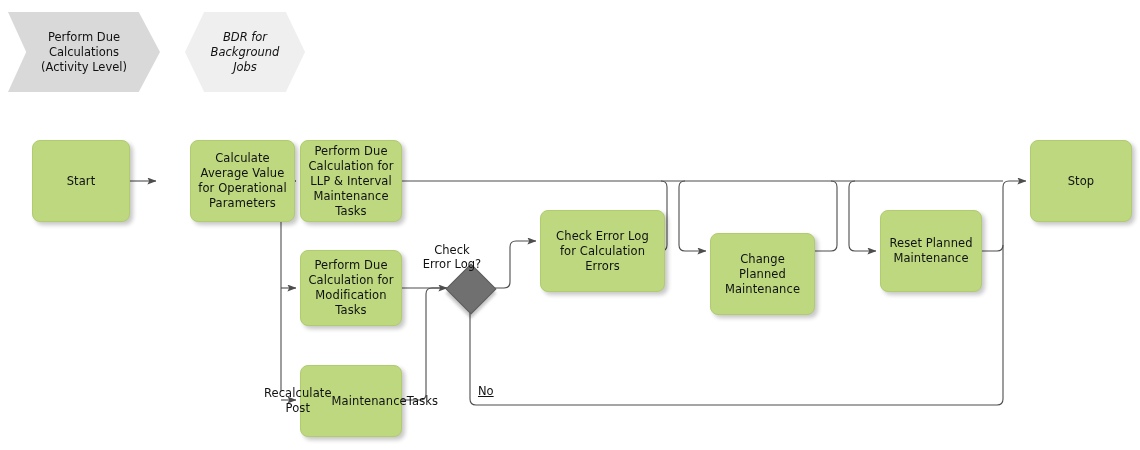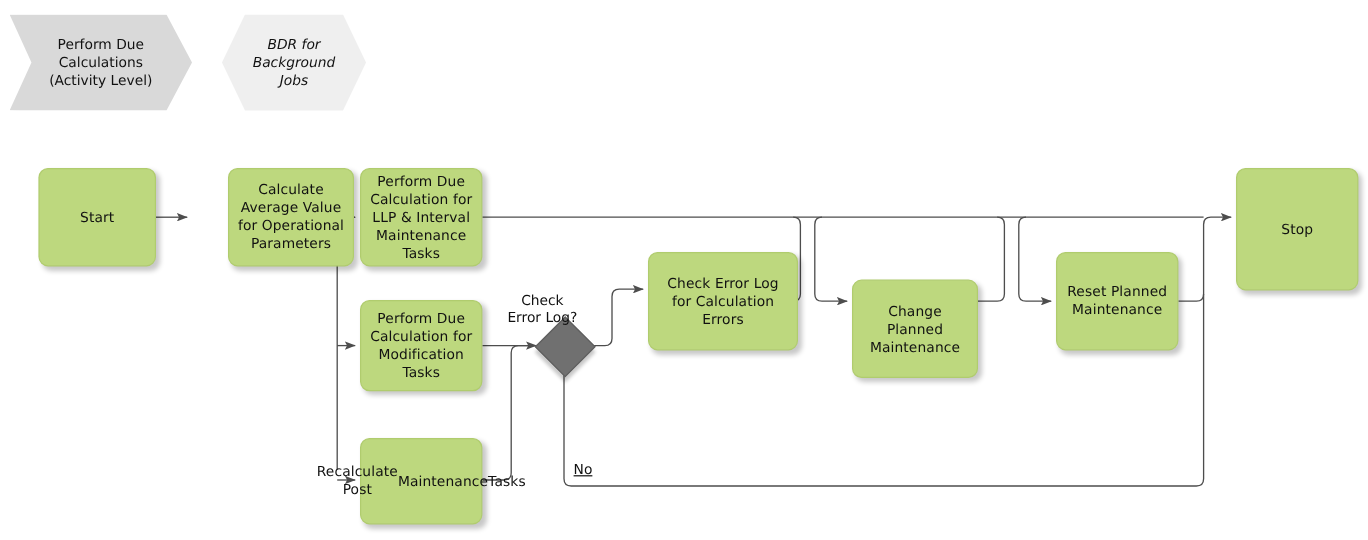--- a/index.html
+++ b/index.html
@@ -133,19 +133,19 @@
   <div class="node proc" style="left:710px;top:210px;width:105px;height:82px;flex-direction:column;margin-top:23px;">
     <span>Change Planned</span>
     <span>Maintenance</span>
   </div>
 
   <div class="node proc" style="left:880px;top:210px;width:102px;height:82px;flex-direction:column;">
     <span>Reset Planned</span>
     <span>Maintenance</span>
   </div>
 
-  <div class="node proc" style="left:1030px;top:140px;width:102px;height:102px;flex-direction:column;">
+  <div class="node proc" style="left:1030px;top:140px;width:102px;height:82px;flex-direction:column;">
     <span>Stop</span>
   </div>
 
   <div class="edge-label" style="left:478px;top:384px;">No</div>
 
 </div>
 
 </body></html>

